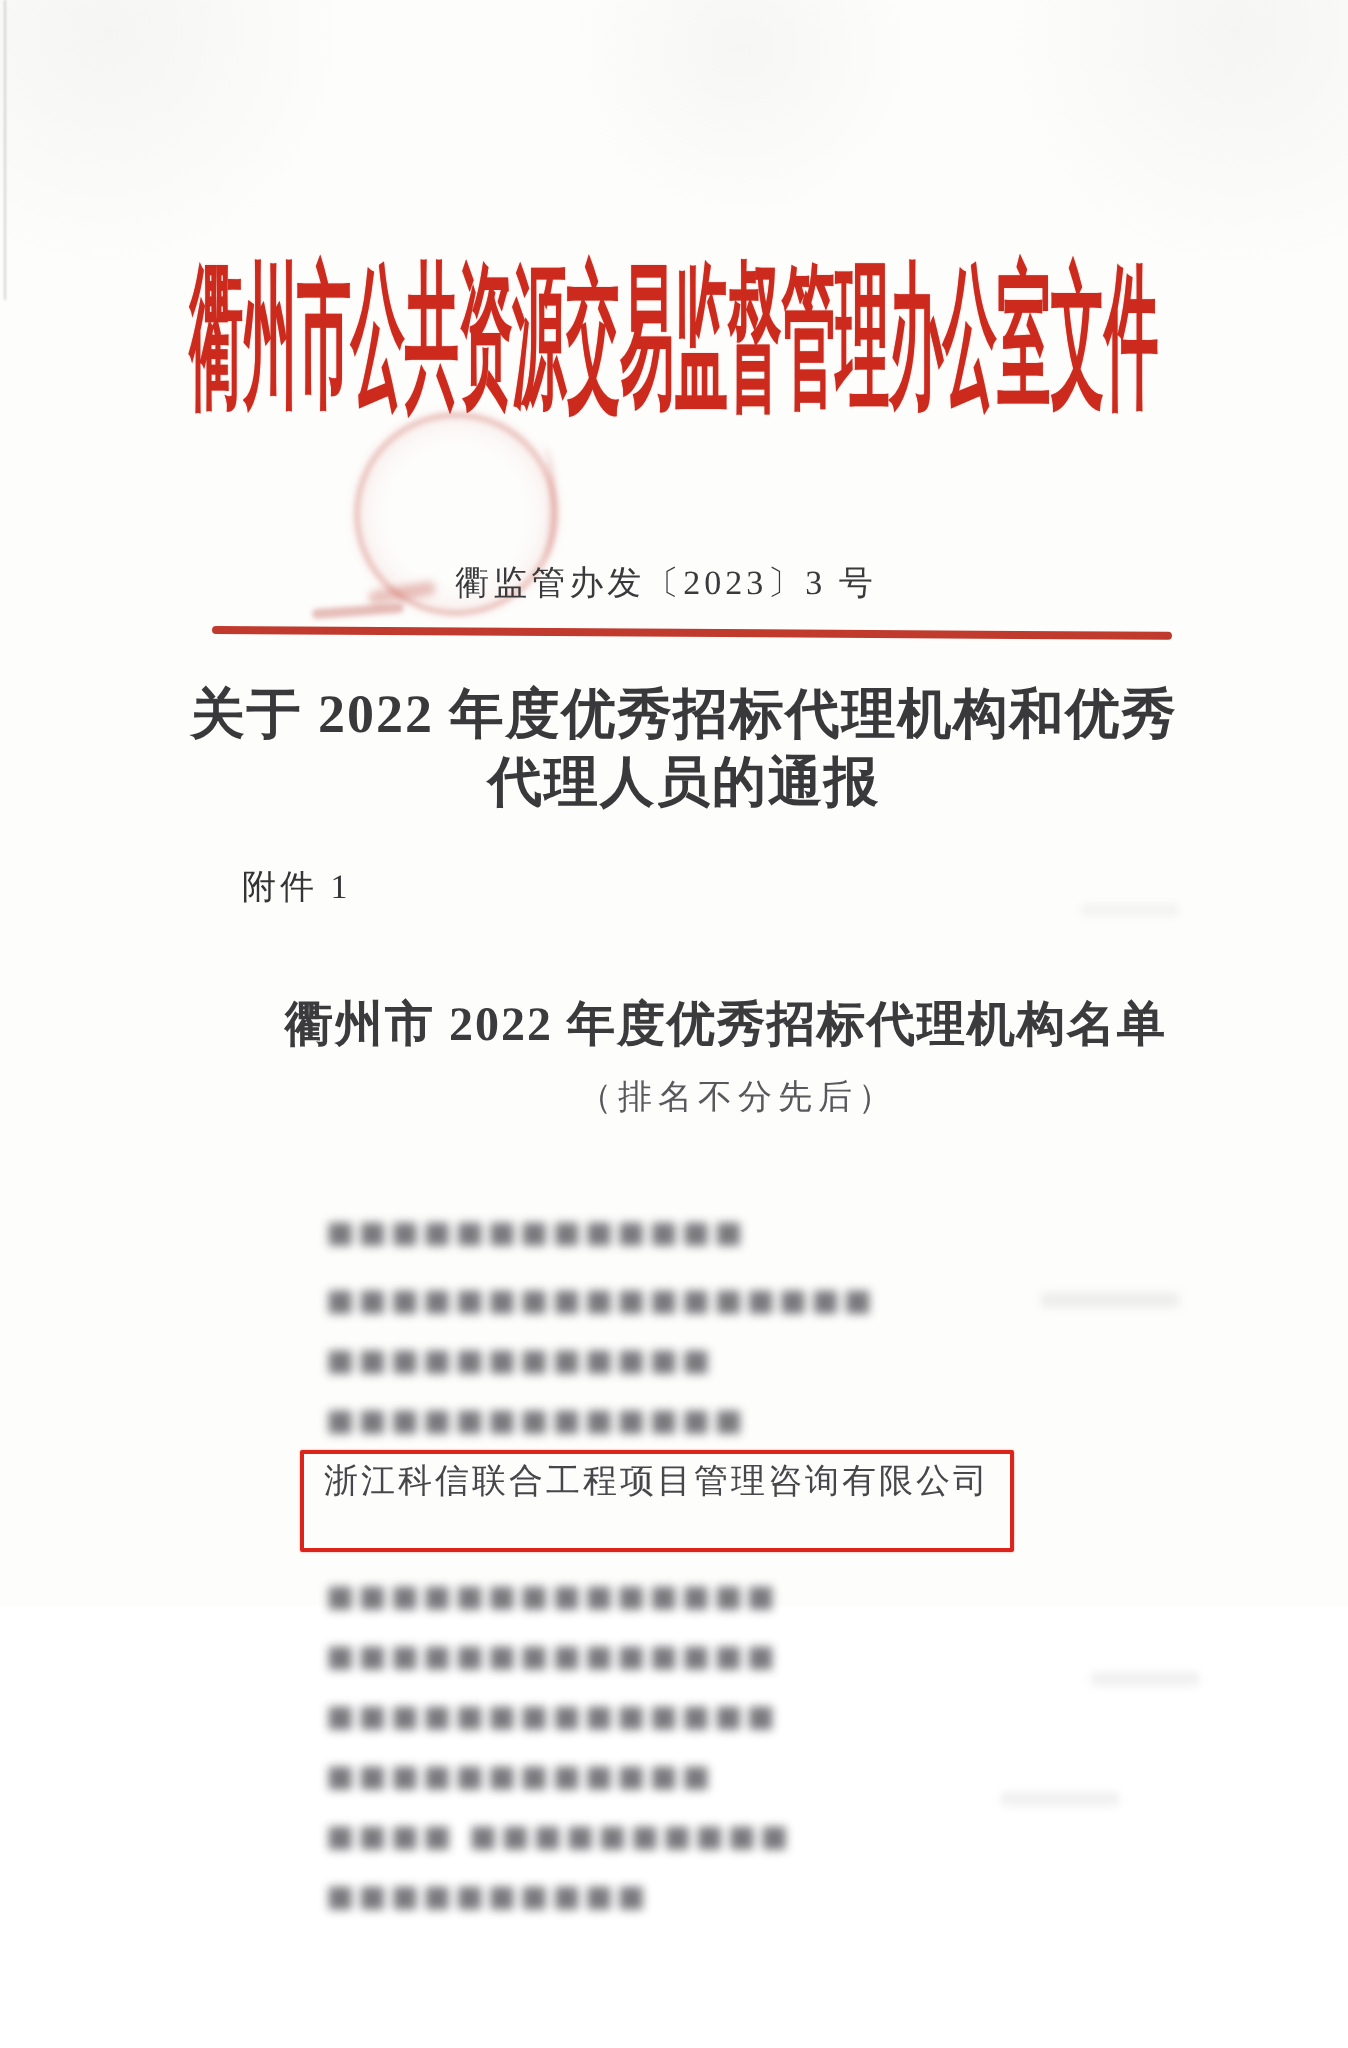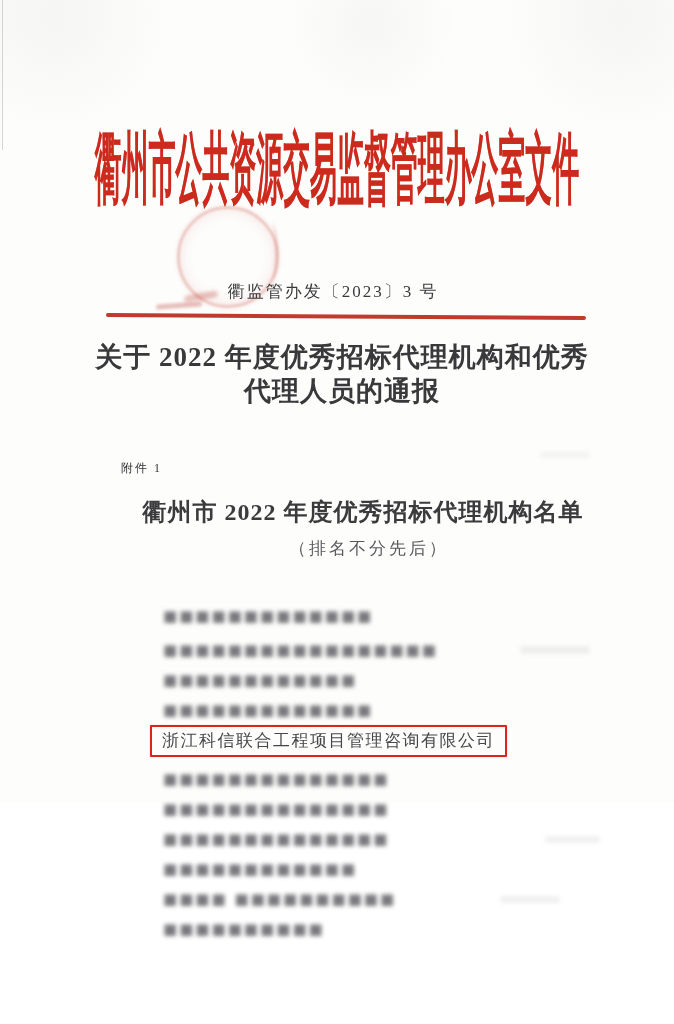--- a/index.html
+++ b/index.html
@@ -67,22 +67,22 @@
   }
   
   .doc-title{
     position:absolute;top:340px;left:0;width:674px;
     text-align:center;transform:translateX(5px);
     font-size:27px;font-weight:bold;line-height:34px;
     letter-spacing:1px;color:#39393b;
   }
   
   .attachment-label{
-    position:absolute;top:460px;left:121px;
-    font-size:12px;letter-spacing:2px;color:#343436;
+    position:absolute;top:432px;left:121px;
+    font-size:17px;letter-spacing:2px;color:#343436;
   }
   .attachment-heading{
     position:absolute;top:496px;left:0;width:674px;
     text-align:center;transform:translateX(26px);
     font-size:24px;font-weight:bold;letter-spacing:1px;color:#3b3b3d;
   }
   .attachment-subheading{
     position:absolute;top:537px;left:0;width:674px;
     text-align:center;transform:translateX(32px);
     font-size:17px;letter-spacing:3px;color:#59595d;
@@ -93,21 +93,21 @@
     height:30px;line-height:30px;
     font-family:"DejaVu Sans","Liberation Sans",sans-serif;
     font-size:15px;letter-spacing:2px;color:#5d5d62;
     filter:blur(2.3px);opacity:0.82;white-space:nowrap;
   }
   .redacted-row.gap1{margin-top:4px;}
   .redacted-row.gap2{margin-top:7px;}
   .highlight-box{
     display:inline-block;margin-left:-13px;
     border:2.5px solid #dc241a;border-radius:1px;
-    padding:2px 10px 2px 10px;background:transparent;
+    padding:2px 10px 21px 10px;background:transparent;
     box-shadow:0 0 1px rgba(220,36,26,0.5);
   }
   .highlight-company{
     font-size:17px;line-height:24px;letter-spacing:1.5px;
     color:#47474b;white-space:nowrap;
   }
   
   .smudge{position:absolute;background:rgba(110,110,110,0.10);filter:blur(2px);border-radius:3px;}
   .smudge.s1{left:520px;top:646px;width:70px;height:8px;}
   .smudge.s2{left:545px;top:836px;width:55px;height:7px;}

